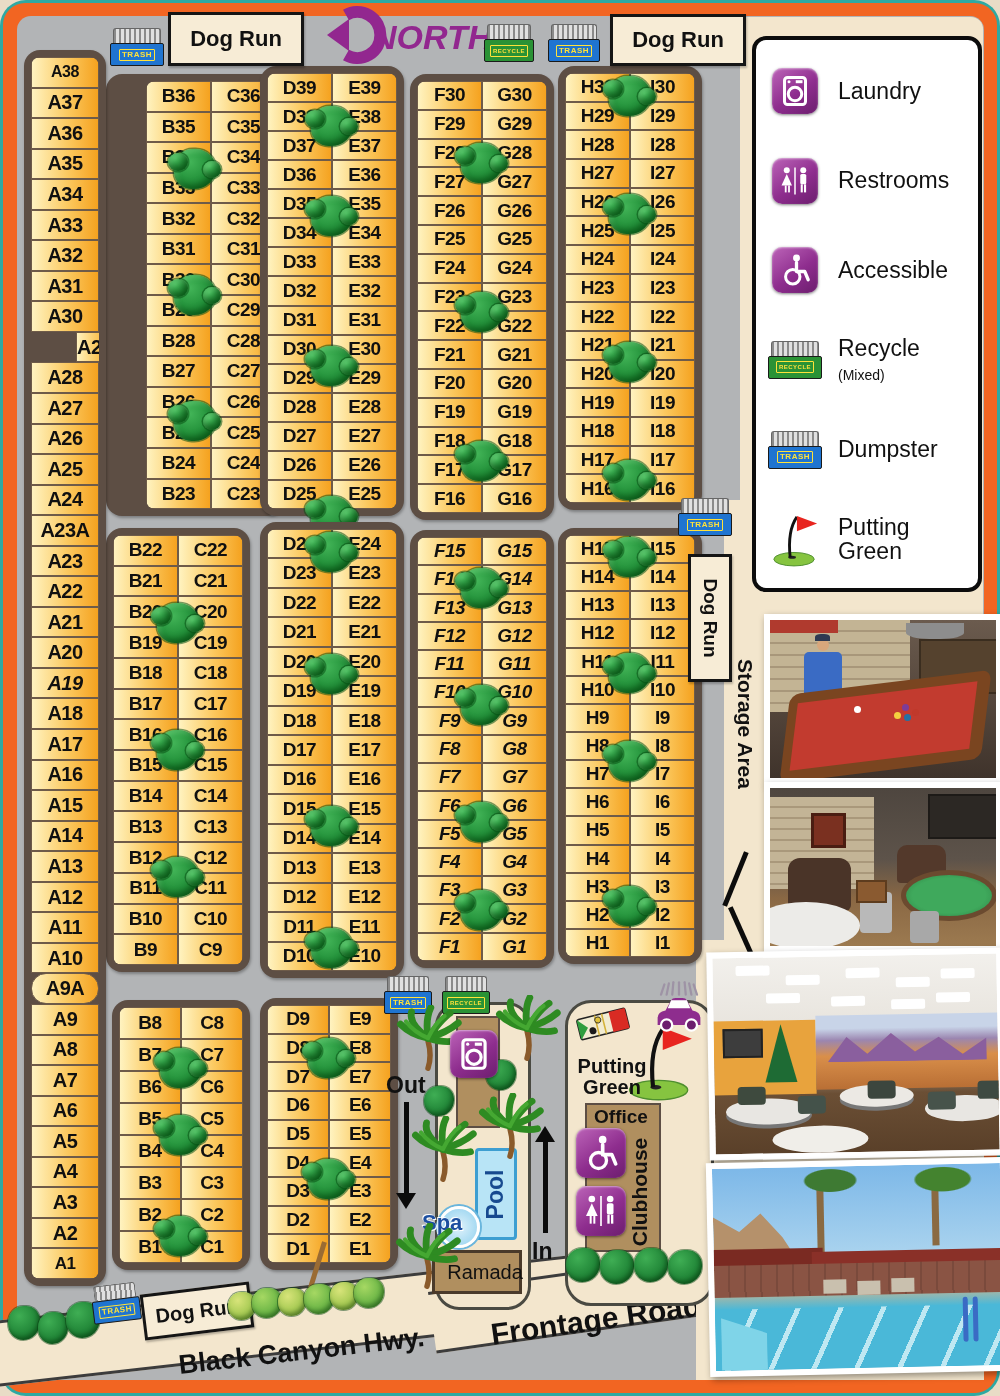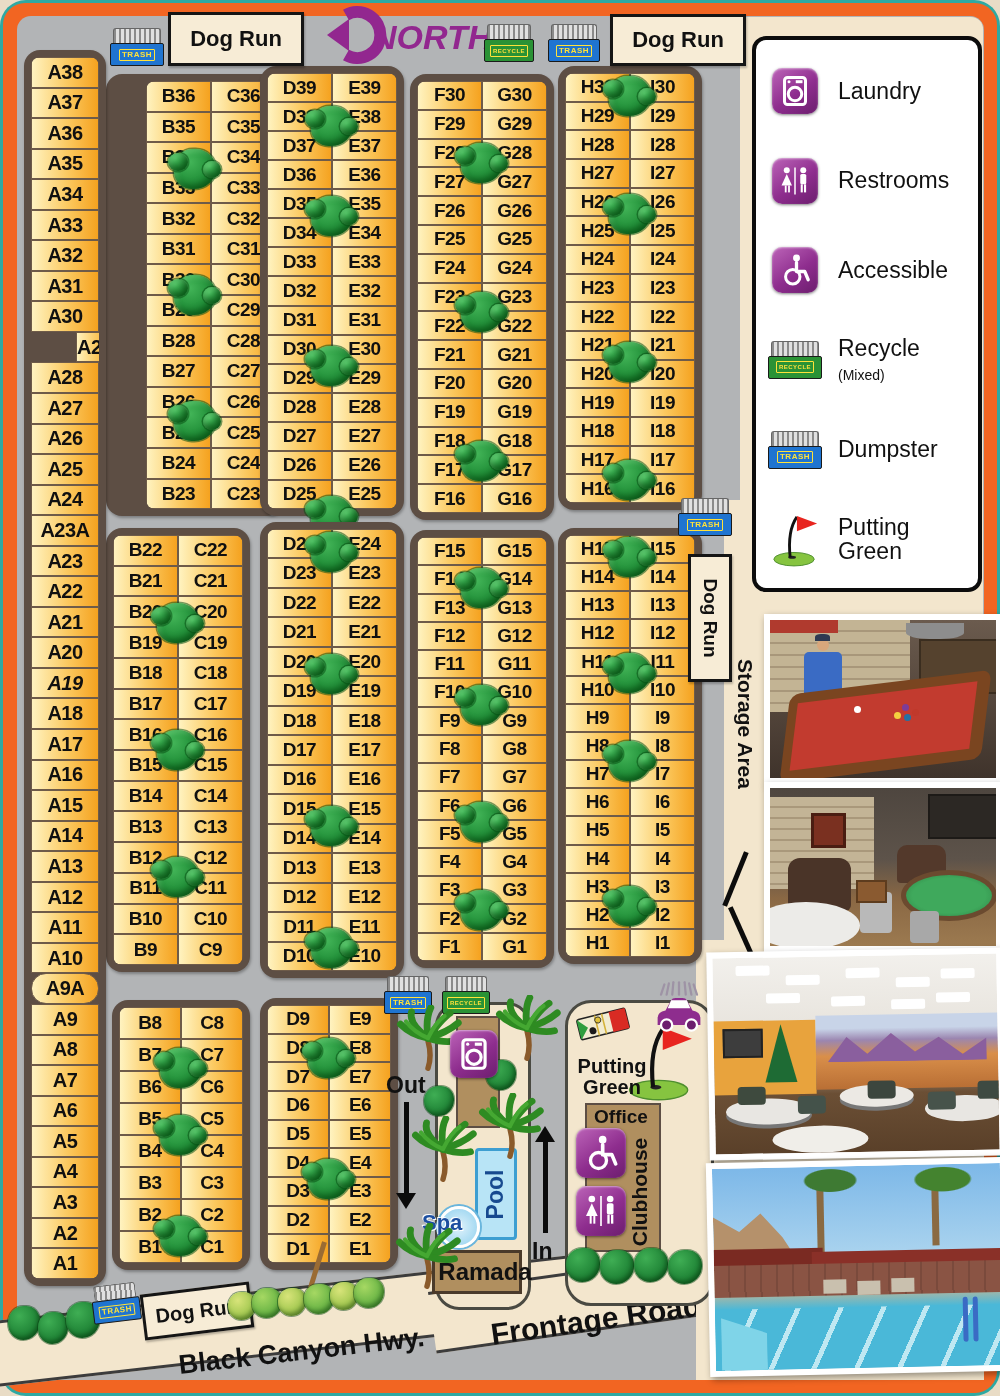--- a/index.html
+++ b/index.html
@@ -220,21 +220,21 @@
           <circle cx="8" cy="5.8" r="1" fill="#fff"></circle>
           <rect x="12.5" y="4.8" width="4.5" height="2" fill="#fff"></rect>
         </svg>
       </span>
     <div class="abs" style="left:475px;top:1148px;width:36px;height:86px;background:#b8e4f6;border:3px solid #3d9ed1;border-radius:4px;z-index:5;display:flex;align-items:center;justify-content:center;">
       <span class="vtext" style="transform:rotate(-90deg);font-size:23px;color:#17498f;">Pool</span>
     </div>
     <div class="abs" style="left:438px;top:1206px;width:36px;height:36px;background:radial-gradient(circle,#dff2fb,#8fd0ee);border:3px solid #fff;border-radius:50%;box-shadow:0 0 0 2px #6ab6dd;z-index:5;"></div>
     <div class="abs" style="left:422px;top:1210px;font-size:22px;font-weight:bold;color:#1d4fa0;text-shadow:1px 1px 0 #fff,-1px -1px 0 #fff;z-index:6;">Spa</div>
     <div class="abs" style="left:432px;top:1250px;width:84px;height:38px;background:#b08f5f;border:3px solid #4a3a2a;z-index:5;display:flex;align-items:center;justify-content:center;">
-      <span style="font-weight:bold;font-size:24px;color:#111;margin-left:16px;">Ramada</span>
+      <span style="font-weight:normal;font-size:20px;color:#111;margin-left:16px;">Ramada</span>
     </div>
 
     <div class="abs" style="left:386px;top:1072px;font-size:23px;font-weight:bold;color:#111;z-index:6;">Out</div>
     <div class="arrow-line" style="left:404px;top:1102px;height:92px;"></div>
     <div class="ah" style="left:396px;top:1193px;border-left:10px solid transparent;border-right:10px solid transparent;border-top:16px solid #0b0b0b;"></div>
     <div class="ah" style="left:535px;top:1126px;border-left:10px solid transparent;border-right:10px solid transparent;border-bottom:16px solid #0b0b0b;"></div>
     <div class="arrow-line" style="left:543px;top:1141px;height:92px;"></div>
     <div class="abs" style="left:532px;top:1238px;font-size:23px;font-weight:bold;color:#111;z-index:6;">In</div>
 
     <div class="abs" style="left:565px;top:1000px;width:143px;height:300px;background:#f3e6cd;border:3px solid #4a4a42;border-radius:26px;z-index:3;"></div>
@@ -791,21 +791,21 @@
           <div class="brow">
             <div class="cell">D10</div>
             <div class="cell">E10</div>
           </div>
         </div>
         <div class="tree" style="top: 6.66667%;"></div>
         <div class="tree" style="top: 33.3333%;"></div>
         <div class="tree" style="top: 66.6667%;"></div>
         <div class="tree" style="top: 93.3333%;"></div>
       </div>
-      <div class="block" style="left: 410px; top: 530px; width: 130px; height: 424px;">
+      <div class="block" style="left: 410px; top: 530px; width: 130px; height: 424px; font-style: italic;">
         <div class="block-inner">
           <div class="brow">
             <div class="cell">F15</div>
             <div class="cell">G15</div>
           </div>
           <div class="brow">
             <div class="cell">F14</div>
             <div class="cell">G14</div>
           </div>
           <div class="brow">
@@ -1011,21 +1011,21 @@
             <div class="cell">D1</div>
             <div class="cell">E1</div>
           </div>
         </div>
         <div class="tree" style="top: 22.2222%;"></div>
         <div class="tree" style="top: 66.6667%;"></div>
       </div>
       <div class="block" style="left: 24px; top: 50px; width: 68px; height: 1222px;">
         <div class="block-inner">
           <div class="brow">
-            <div class="cell" style="font-size: 20px;">A38</div>
+            <div class="cell" style="font-size: 16px;">A38</div>
           </div>
           <div class="brow">
             <div class="cell" style="font-size: 20px;">A37</div>
           </div>
           <div class="brow">
             <div class="cell" style="font-size: 20px;">A36</div>
           </div>
           <div class="brow">
             <div class="cell" style="font-size: 20px;">A35</div>
           </div>
@@ -1128,21 +1128,21 @@
           <div class="brow">
             <div class="cell" style="font-size: 20px;">A4</div>
           </div>
           <div class="brow">
             <div class="cell" style="font-size: 20px;">A3</div>
           </div>
           <div class="brow">
             <div class="cell" style="font-size: 20px;">A2</div>
           </div>
           <div class="brow">
-            <div class="cell" style="font-size: 20px;">A1</div>
+            <div class="cell" style="font-size: 17px;">A1</div>
           </div>
         </div>
       </div>
       <div class="palm" style="left: 394px; top: 1005px;"><svg width="68" height="66" viewBox="0 0 48 48">
           <use href="#palm-sym"></use>
         </svg></div>
       <div class="palm" style="left: 493px; top: 995px;"><svg width="68" height="66" viewBox="0 0 48 48">
           <use href="#palm-sym"></use>
         </svg></div>
       <div class="palm" style="left: 409px; top: 1116px;"><svg width="68" height="66" viewBox="0 0 48 48">

